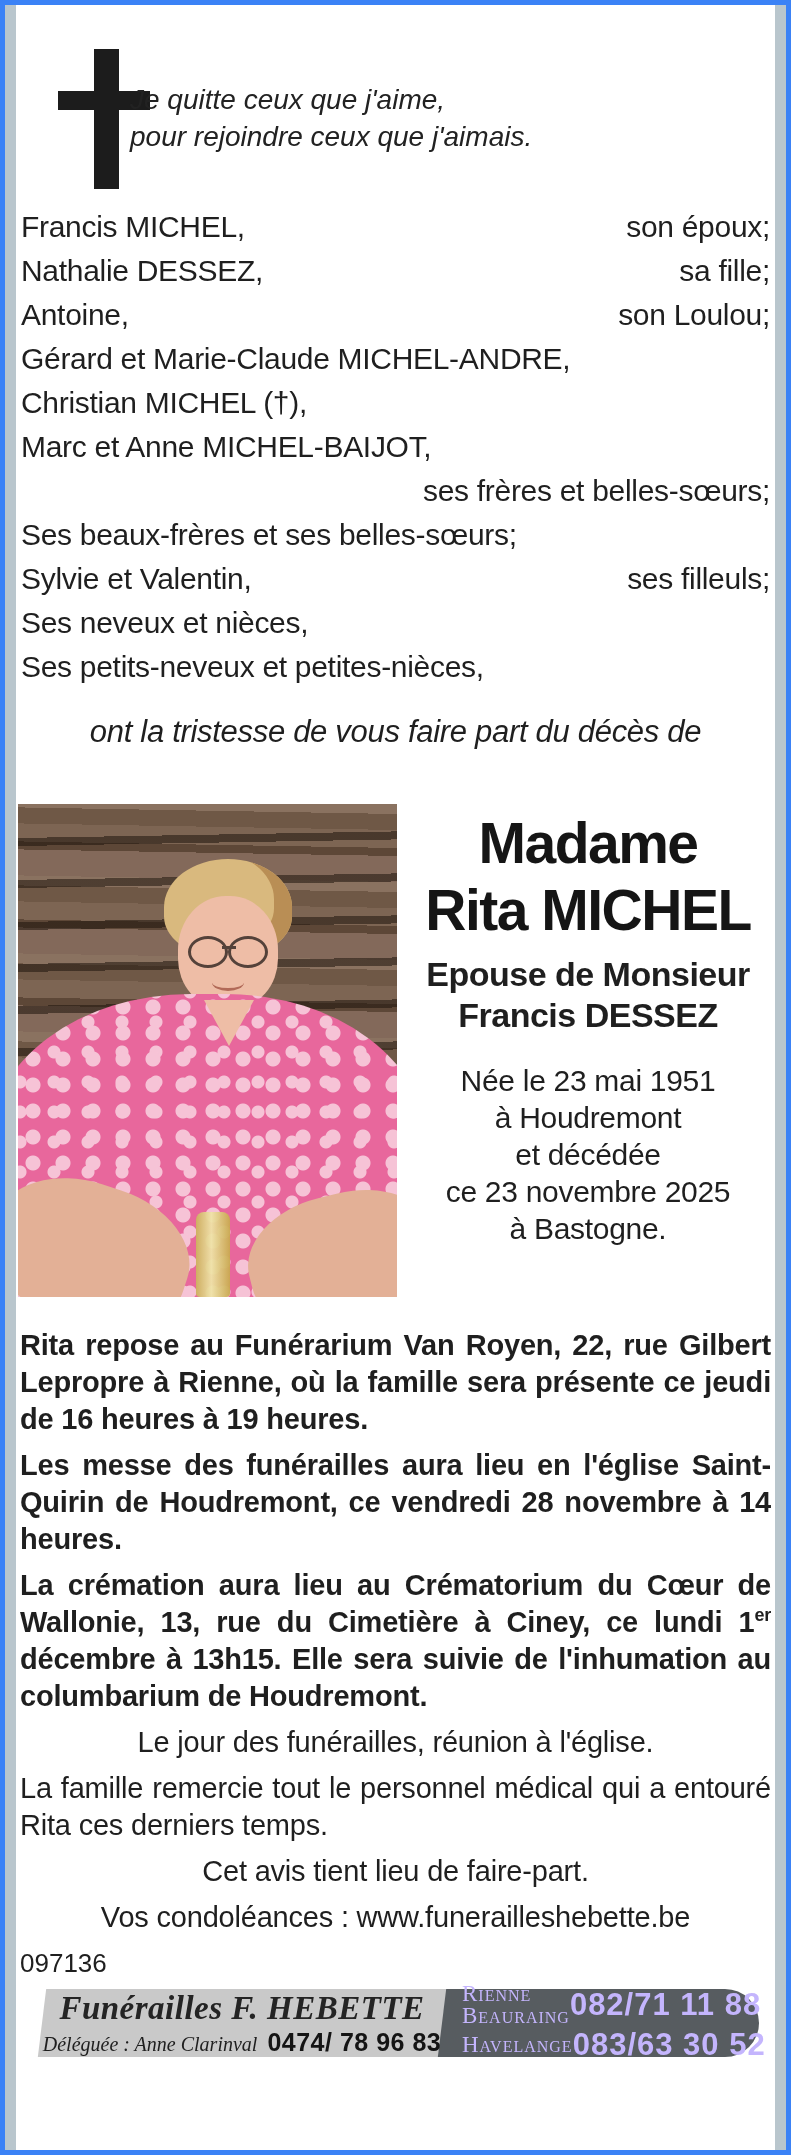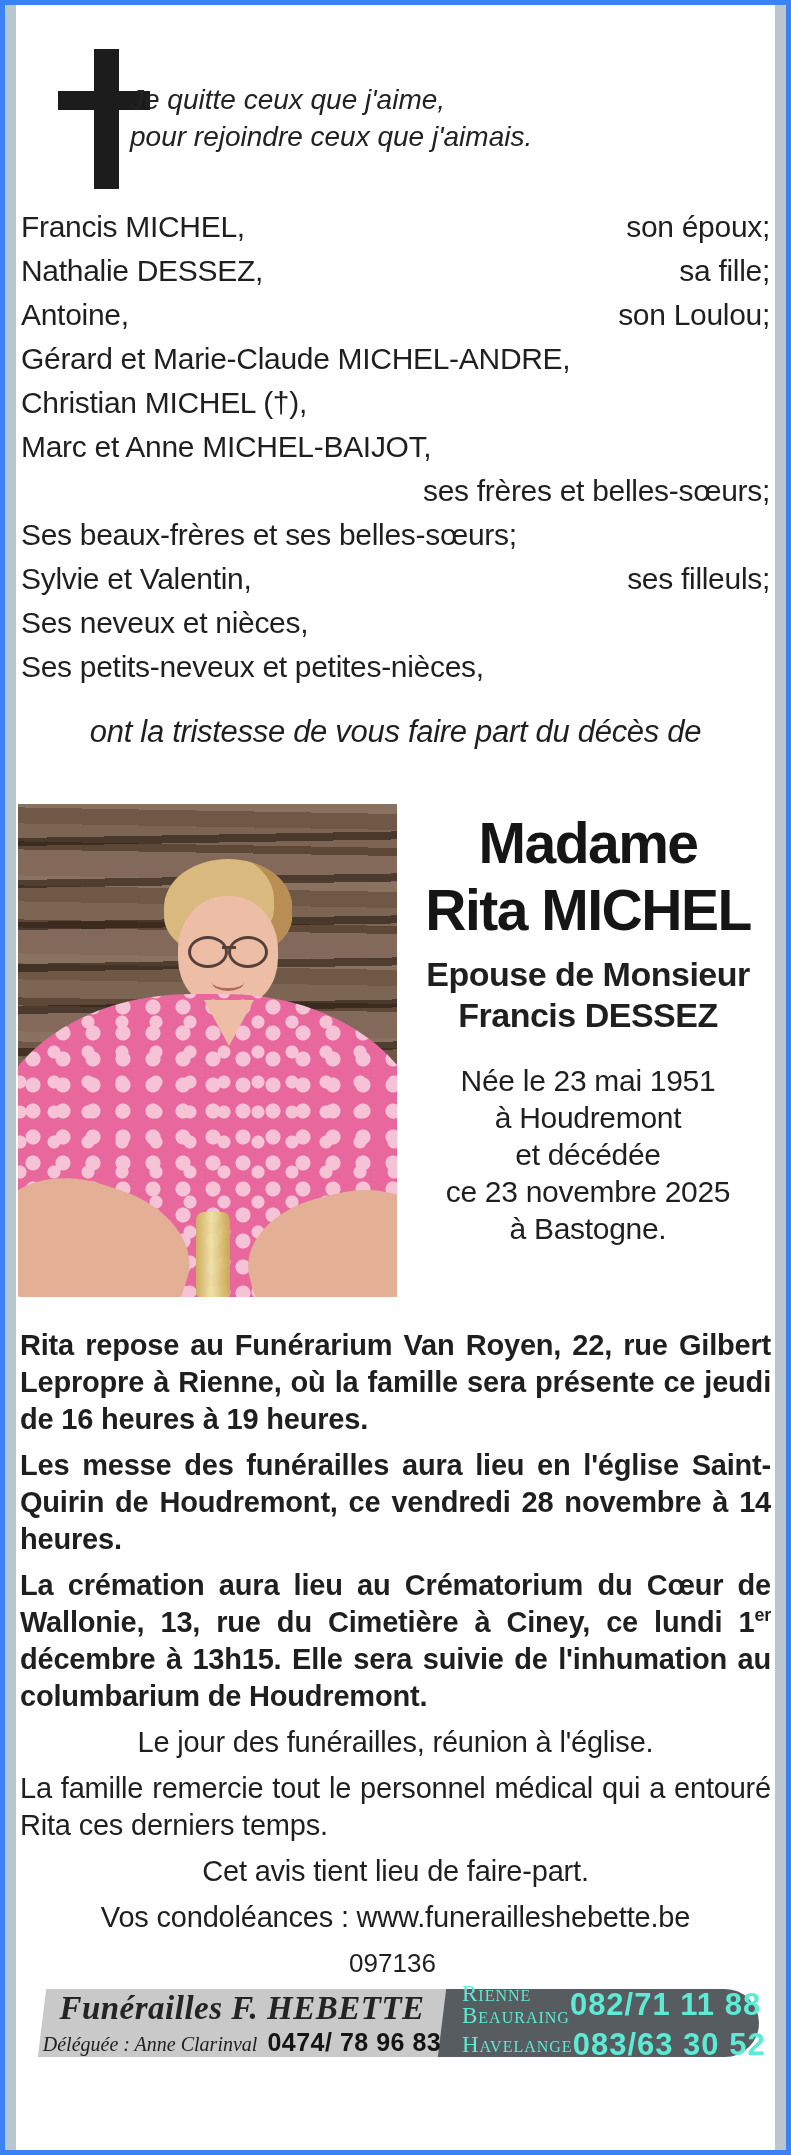--- a/index.html
+++ b/index.html
@@ -60,26 +60,26 @@
   .life{margin-top:26px;font-size:30px;line-height:37px;letter-spacing:-0.3px;}
 
   
   .bodytext{margin-top:30px;padding:0 2px;}
   .p{font-size:29px;line-height:37px;letter-spacing:-0.2px;}
   .p.bold{font-weight:700;}
   .just{text-align:justify;text-align-last:left;}
   .p + .p{margin-top:9px;}
   .center{text-align:center;}
   .p sup{font-size:18px;vertical-align:super;line-height:0;}
-  .ref{margin-top:12px;text-align:center;font-size:26px;padding-right:6px;}
+  .ref{margin-top:12px;text-align:left;font-size:26px;padding-right:6px;}
 
   
   .banner{position:relative;height:68px;margin:10px 14px 0 16px;}
   .dark-panel{position:absolute;left:372px;right:0;top:0;bottom:0;background:#575c60;
-    border-radius:8px 36px 36px 8px;z-index:1;color:#5eead4;
+    border-radius:8px 36px 36px 8px;z-index:1;color:#c4b5fd;
     display:flex;flex-direction:column;justify-content:center;gap:0;
     padding:4px 16px 4px 56px;box-sizing:border-box;}
   .loc-row{display:flex;align-items:center;justify-content:space-between;}
   .loc-names{font-family:"Liberation Serif", serif;font-variant:small-caps;font-size:23px;line-height:22px;letter-spacing:1px;}
   .loc-phone{font-size:31px;font-weight:700;letter-spacing:1px;white-space:nowrap;}
   .light-panel{position:absolute;left:8px;top:0;bottom:0;width:400px;background:#c9c9c9;
     transform:skewX(-7deg);z-index:2;}
   .light-inner{transform:skewX(7deg);height:100%;display:flex;flex-direction:column;justify-content:center;align-items:center;gap:1px;}
   .fh-name{font-family:"Liberation Serif", serif;font-style:italic;font-weight:700;font-size:33px;color:#242424;letter-spacing:0.5px;}
   .fh-delegate{display:flex;align-items:baseline;gap:10px;}

